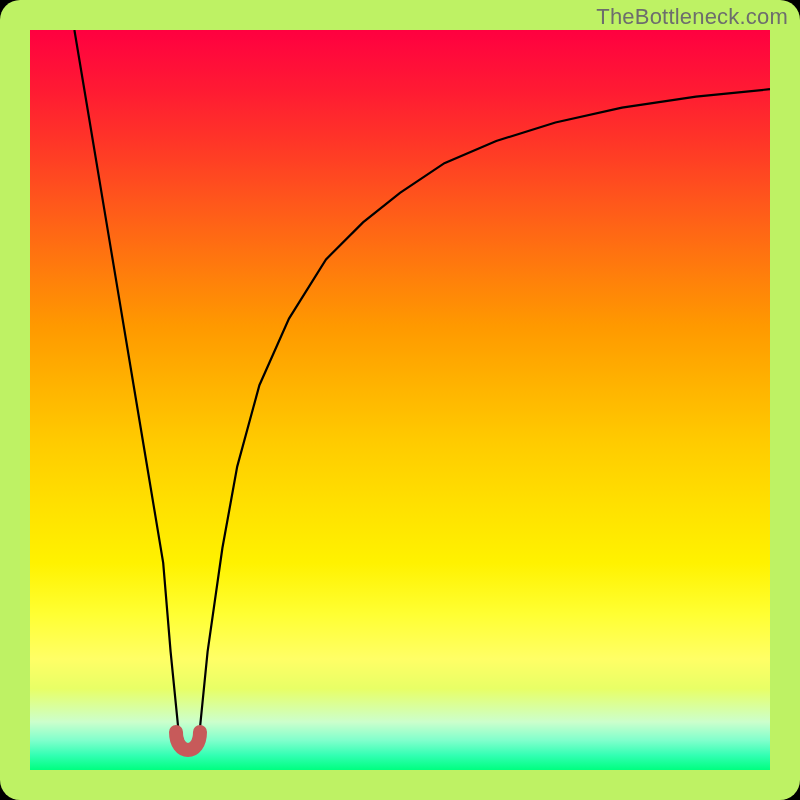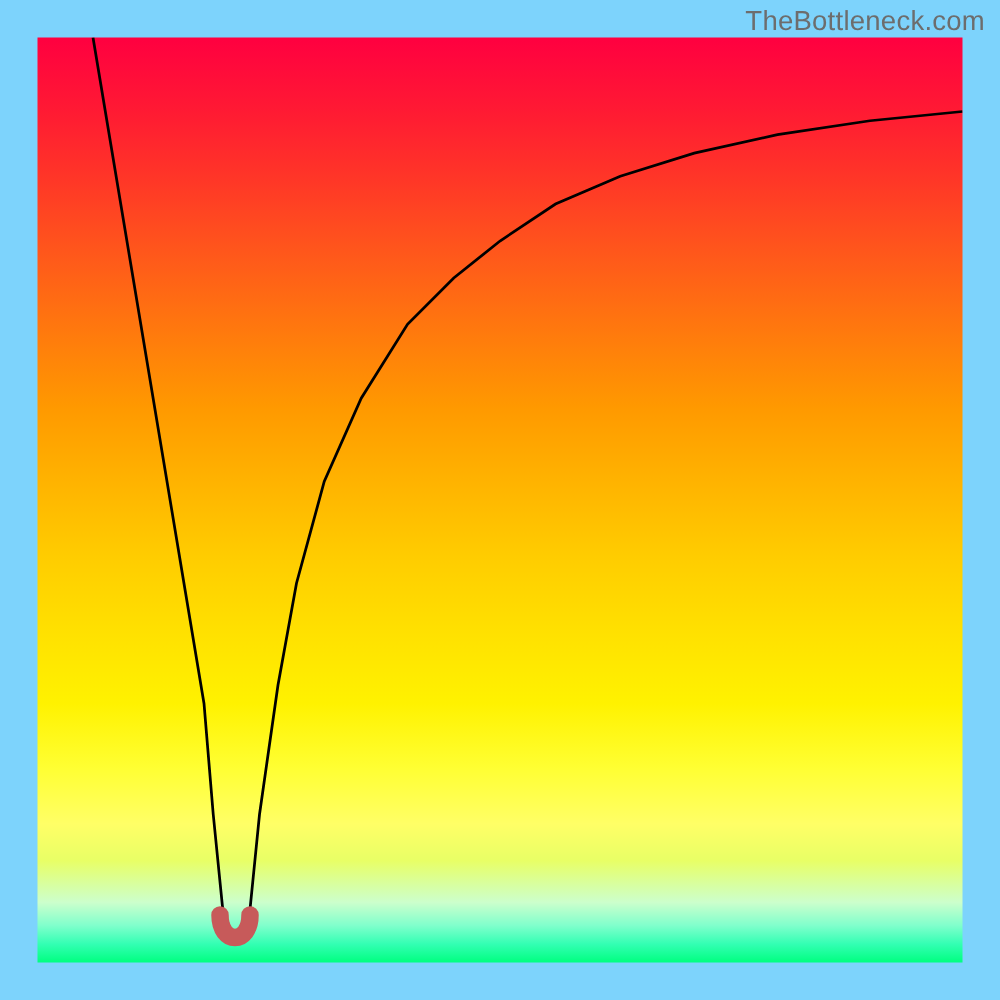--- a/index.html
+++ b/index.html
@@ -9,21 +9,22 @@
     height: 800px;
     overflow: hidden;
     background: #000;
     font-family: Arial, Helvetica, sans-serif;
   }
   .frame {
     position: absolute;
     left: 0; top: 0;
     width: 800px;
     height: 800px;
-    background: #7dd3fc;
+    background: #bef264;
+    border-radius: 20px;
   }
   .plot-area {
     position: absolute;
     left: 30px;
     top: 30px;
     width: 740px;
     height: 740px;
     background: linear-gradient(to bottom,
       #ff0040 0%,
       #ff1a33 8%,

